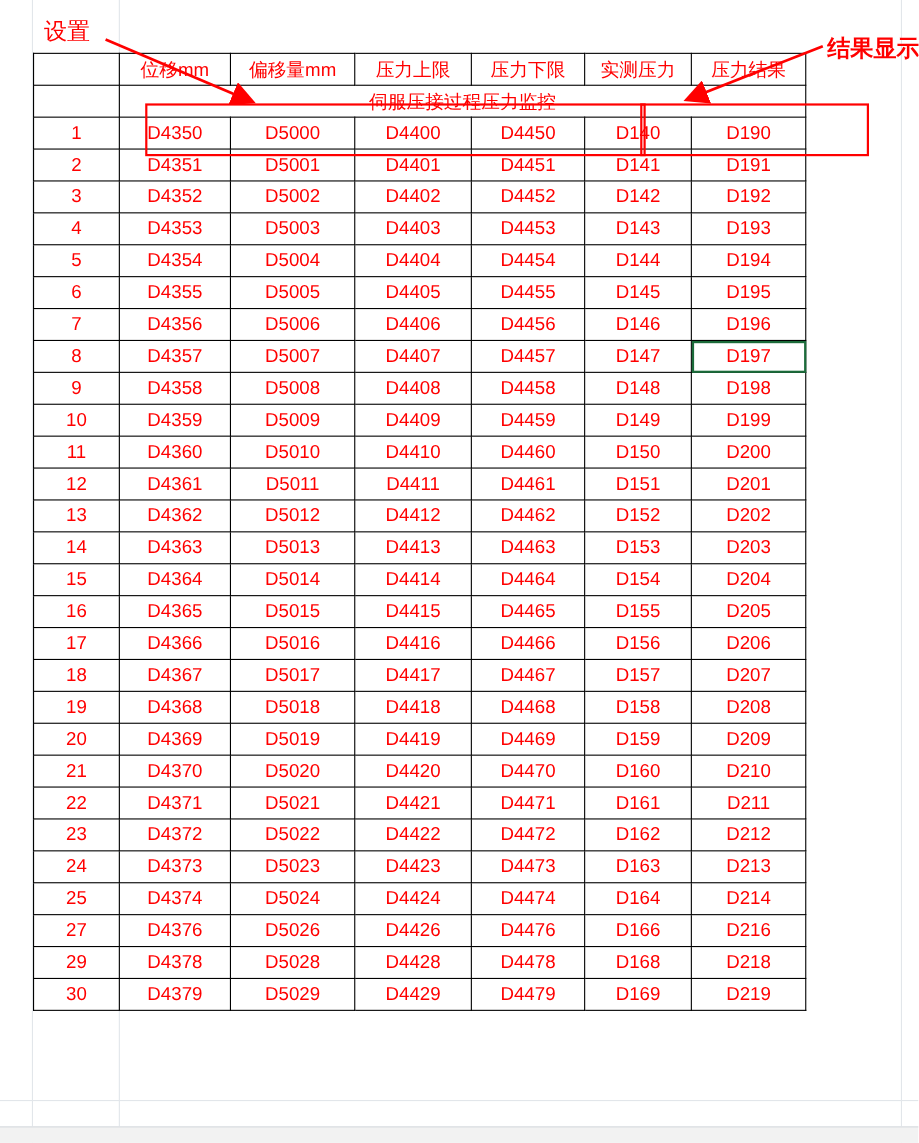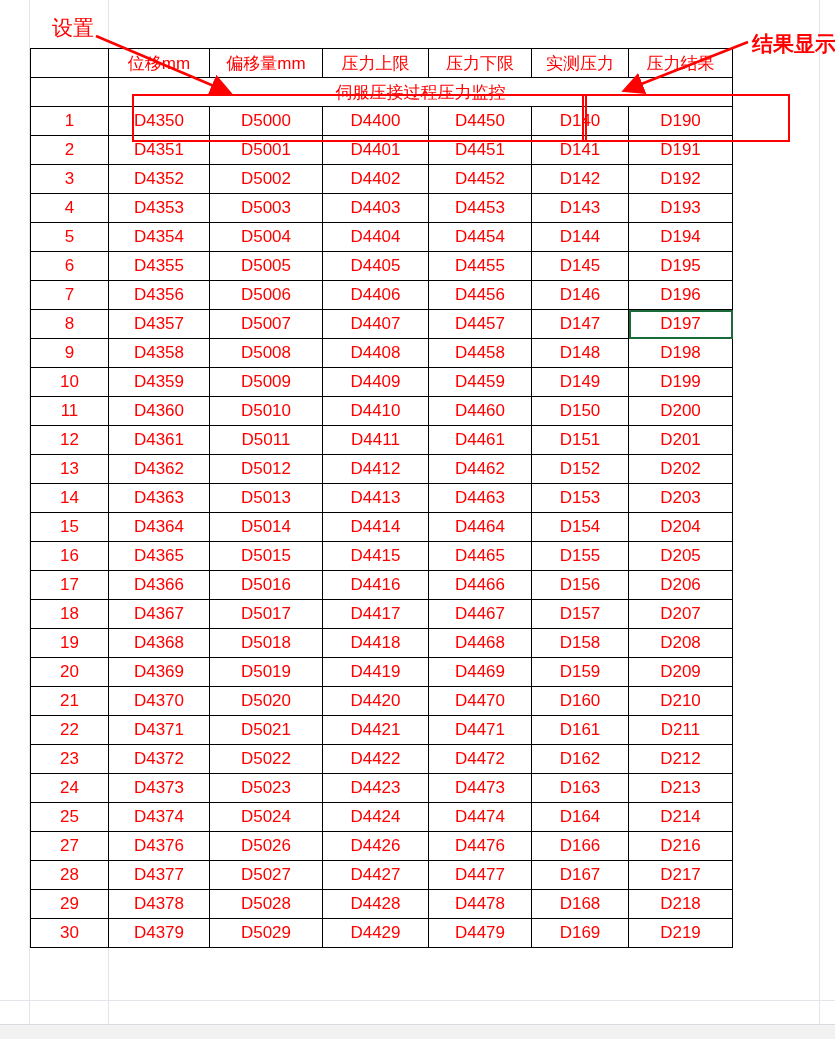--- a/index.html
+++ b/index.html
@@ -366,29 +366,20 @@
         <tr>
           <td class="idx-cell">27</td>
           <td>D4376</td>
           <td>D5026</td>
           <td>D4426</td>
           <td>D4476</td>
           <td>D166</td>
           <td>D216</td>
         </tr>
         <tr>
-          <td class="idx-cell">28</td>
-          <td>D4377</td>
-          <td>D5027</td>
-          <td>D4427</td>
-          <td>D4477</td>
-          <td>D167</td>
-          <td>D217</td>
-        </tr>
-        <tr>
           <td class="idx-cell">29</td>
           <td>D4378</td>
           <td>D5028</td>
           <td>D4428</td>
           <td>D4478</td>
           <td>D168</td>
           <td>D218</td>
         </tr>
         <tr>
           <td class="idx-cell">30</td>
@@ -408,17 +399,17 @@
   <svg class="anno-arrow" viewBox="0 0 835 1039">
     <defs>
       <marker id="ah" markerWidth="9" markerHeight="9" refX="7" refY="4.5" orient="auto">
         <path d="M0,0 L9,4.5 L0,9 z" fill="#ff0000"></path>
       </marker>
     </defs>
     <line x1="96" y1="36" x2="228" y2="92" stroke="#ff0000" stroke-width="2.5" marker-end="url(#ah)"></line>
     <line x1="748" y1="42" x2="626" y2="90" stroke="#ff0000" stroke-width="2.5" marker-end="url(#ah)"></line>
   </svg>
 
-  <div class="anno-label" style="left:52px; top:14px;">设置</div>
+  <div class="anno-label" style="left:40px; top:14px;">设置</div>
   <div class="anno-label" style="left:752px; top:30px;font-weight:bold;">结果显示</div>
 
   <div class="bottom-bar"></div>
 </div>
 
 </body></html>

